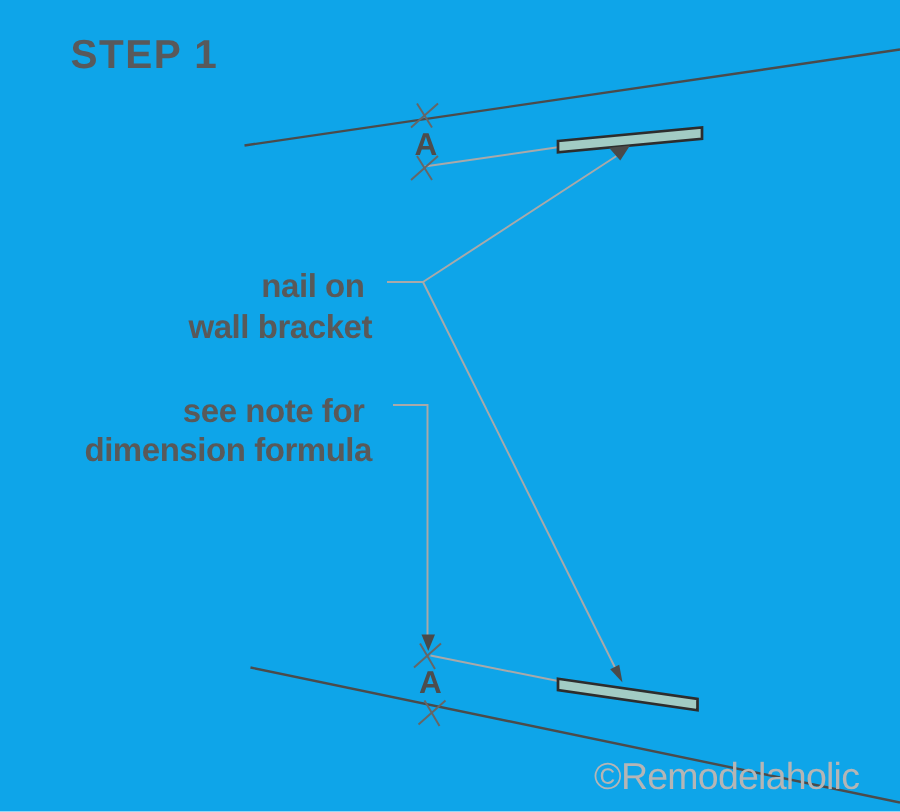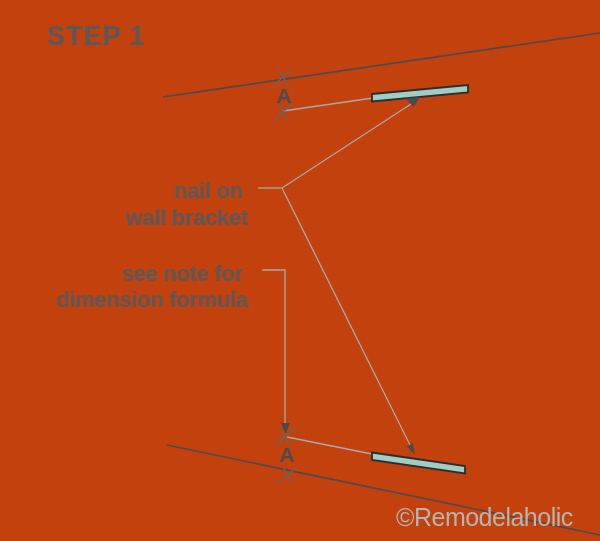--- a/index.html
+++ b/index.html
@@ -4,21 +4,21 @@
 <style>
   html, body {
     margin: 0;
     padding: 0;
     background: #ffffff;
   }
   .stage {
     position: relative;
     width: 600px;
     height: 541px;
-    background: #c2410c;
+    background: #0ea5e9;
     overflow: hidden;
     font-family: "Liberation Sans", sans-serif;
   }
   svg { display: block; }
 
   .shelf-line {
     stroke: #4b4b4b;
     stroke-width: 1.6;
     fill: none;
   }

